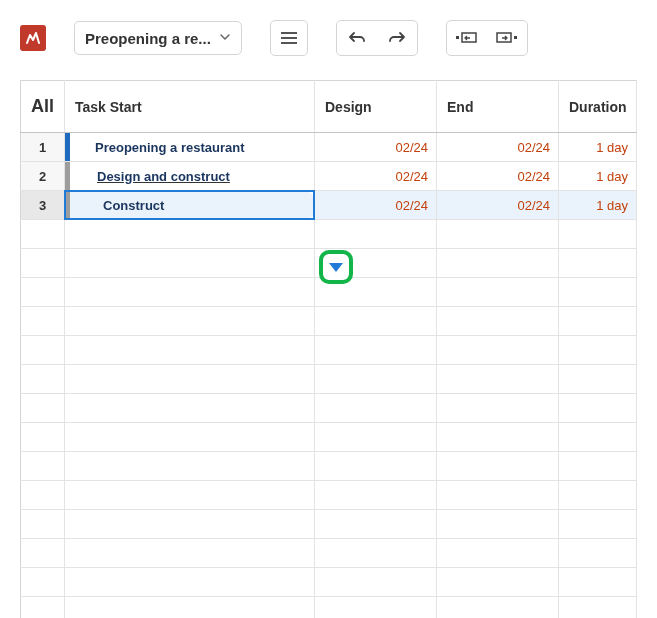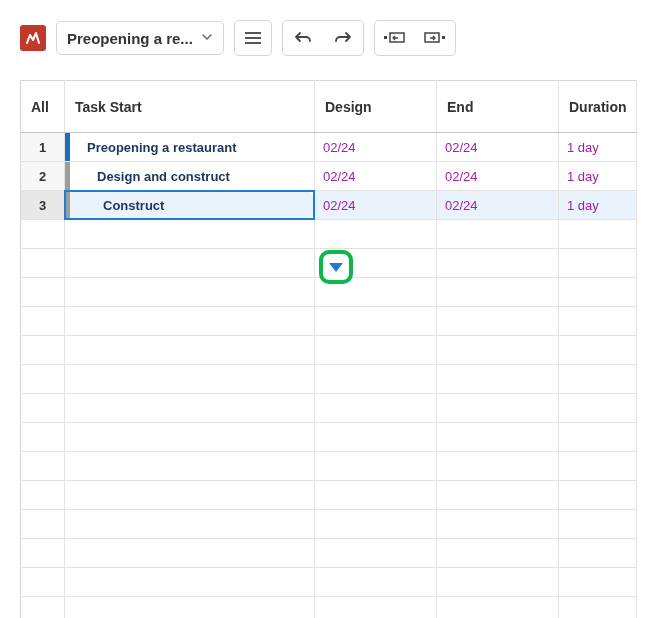--- a/index.html
+++ b/index.html
@@ -8,21 +8,21 @@
     padding: 20px;
     font-family: -apple-system, BlinkMacSystemFont, "Segoe UI", Arial, sans-serif;
     background: #fff;
     color: #333;
     width: 657px;
     height: 618px;
   }
   .toolbar {
     display: flex;
     align-items: center;
-    gap: 10px;
+    gap: 28px;
     margin-bottom: 24px;
   }
   .logo {
     width: 26px;
     height: 26px;
     background: #c0392b;
     border-radius: 3px;
     color: #fff;
     display: flex;
     align-items: center;
@@ -93,33 +93,33 @@
     text-align: left;
   }
   .grid thead th {
     font-weight: 700;
     color: #333;
     height: 52px;
     padding: 0 10px;
     border-bottom: 1px solid #c5c5c5;
   }
   .col-num { width: 44px; text-align: center; }
-  .grid th.col-num { font-size: 14px; }
+  .grid th.col-num { font-size: 18px; }
   .grid td.col-num {
     background: #f7f7f7;
     text-align: center;
     font-weight: 600;
     color: #333;
     font-size: 13px;
   }
   .col-task { width: 250px; }
   .col-start { width: 122px; }
   .col-end { width: 122px; }
   .col-dur { width: auto; }
-  .cell { padding: 0 8px; color: #a21caf; font-size: 13px; }
+  .cell { padding: 0 8px; color: #c2410c; font-size: 13px; text-align: right; }
   .cell-task {
     display: flex;
     align-items: center;
     height: 100%;
     position: relative;
   }
   .task-left-handle {
     width: 5px;
     height: 100%;
     background: #1f6bbf;
@@ -127,22 +127,22 @@
     position: absolute;
     left: 0;
   }
   .task-left-handle.gray { background: #9d9d9d; }
   .task-text {
     margin-left: 12px;
     font-weight: 600;
     color: #1a355e;
     font-size: 13px;
   }
-  .indent1 { padding-left: 4px; }
-  .indent2 { padding-left: 8px; }
+  .indent1 { padding-left: 12px; }
+  .indent2 { padding-left: 8px; text-decoration: underline; }
   .indent3 { padding-left: 8px; }
   tbody tr.selected td { background: #eaf3fb; }
   tbody tr.selected td.col-num { background: #e8e8e8; }
   tbody tr.selected td.col-task { position: relative; border-radius: 11px; }
   .sel-outline {
     position: absolute;
     top: -1px; left: -1px; right: -1px; bottom: -1px;
     border: 2px solid #1f7bd6;
     pointer-events: none;
   }

